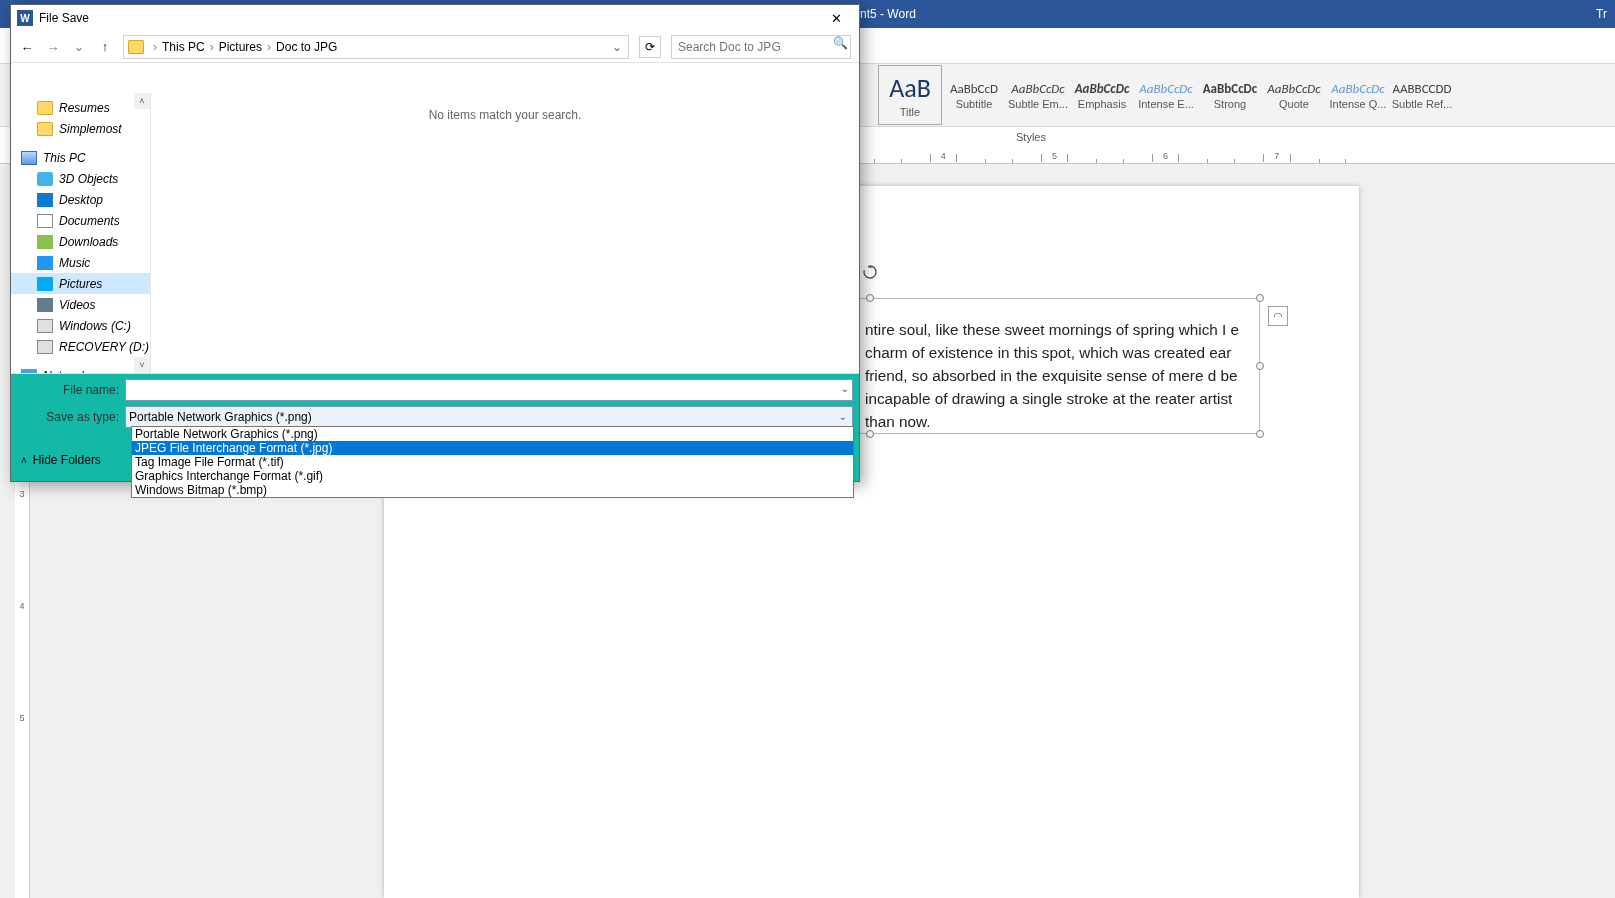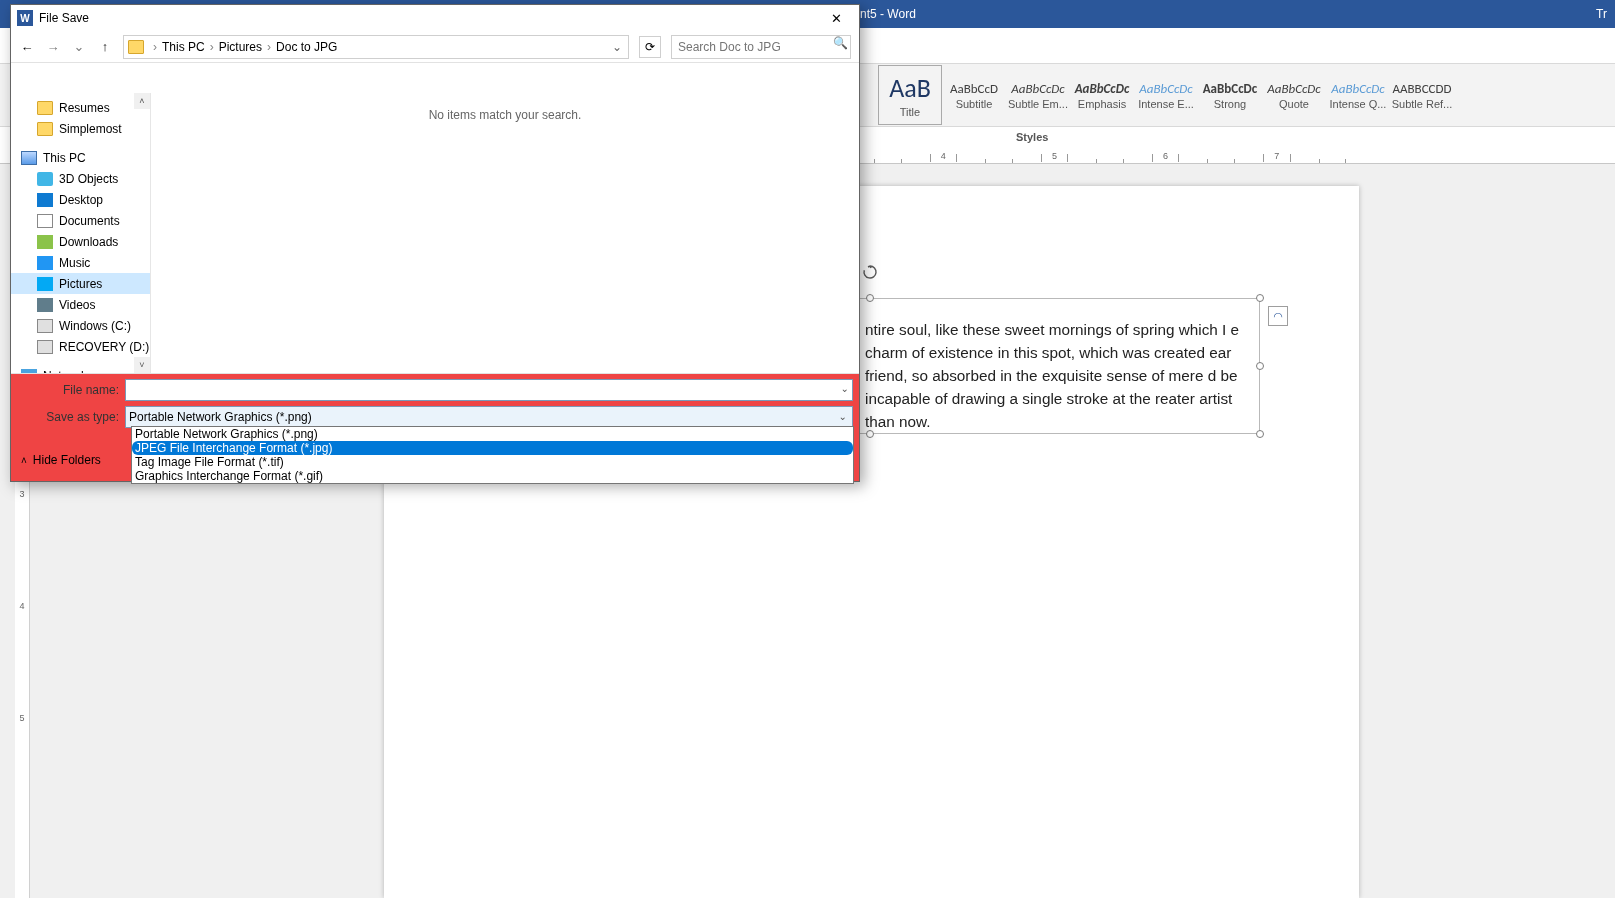--- a/index.html
+++ b/index.html
@@ -15,21 +15,21 @@
 .style-box { display:flex; flex-direction:column; align-items:center; justify-content:center; width:64px; height:60px; font-size:11px; color:#444; cursor:pointer; }
 .style-box .preview { font-family: Calibri, sans-serif; }
 .style-box.big .preview { font-size:26px; color:#1f3864; }
 .style-box .preview.normal { font-size:13px; color:#404040; }
 .style-box .preview.blue { color:#5b9bd5; }
 .style-box .preview.italic { font-style:italic; }
 .style-box .preview.bold { font-weight:bold; }
 .style-box .lbl { font-size:11px; color:#555; margin-top:2px; white-space:nowrap; overflow:hidden; text-overflow:ellipsis; max-width:62px; }
 .style-sel { border:1px solid #aaa; }
 
-.styles-caption { position:absolute; top:131px; left:1016px; font-size:11px; color:#555;font-weight:bold; }
+.styles-caption { position:absolute; top:131px; left:1016px; font-size:11px; color:#555; }
 
 .ruler-bar { position:absolute; top:148px; left:0; right:0; height:16px; background:#fff; border-bottom:1px solid #c7c7c7; }
 .ruler-inner { position:absolute; left:860px; right:255px; top:0; bottom:0; background:#fff; color:#666; font-size:9px; display:flex; align-items:center; overflow:hidden; }
 .ruler-mark { width:57px; text-align:center; position:relative; }
 .ruler-mark::before,.ruler-mark::after{ content:""; position:absolute; top:3px; height:8px; width:1px; background:#999; }
 .ruler-mark::before{ left:14px; } .ruler-mark::after{ right:14px; }
 
 .doc-gray { position:absolute; top:164px; left:0; right:0; bottom:0; background:#f0f0f0; }
 .page { position:absolute; top:186px; left:384px; width:975px; bottom:0; background:#fff; box-shadow:0 0 5px rgba(0,0,0,.25); }
 .vruler { position:absolute; top:186px; left:15px; width:15px; bottom:0; background:#fff; border-right:1px solid #d0d0d0; color:#666; font-size:9px; }
@@ -69,51 +69,51 @@
 .toolbar { height:30px; background:#f5f6f7; border-bottom:1px solid #e2e2e2; display:flex; align-items:center; padding:0 10px; font-size:12px; gap:16px;}
 .toolbar .right{ margin-left:auto; display:flex; align-items:center; gap:14px; }
 .view-ico{ width:18px; height:12px; border:2px solid #1e6fb8; border-radius:1px; display:inline-block; position:relative;}
 .dd-caret{ font-size:9px; color:#555; margin-left:3px;}
 .help-ico{ width:16px; height:16px; border-radius:50%; background:#1e88e5; color:#fff; font-size:11px; font-weight:bold; display:flex; align-items:center; justify-content:center;}
 
 .body-split{ position:absolute; top:88px; left:0; right:0; bottom:108px; display:flex; }
 .tree{ width:140px; border-right:1px solid #e6e6e6; overflow:hidden; position:relative; padding-top:4px; font-size:12px;}
 .tree .sb-up,.tree .sb-dn{ position:absolute; right:0; width:16px; height:16px; background:#f0f0f0; display:flex; align-items:center; justify-content:center; font-size:9px; color:#555;}
 .tree .sb-up{ top:0;} .tree .sb-dn{ bottom:0;}
-.ti{ height:21px; display:flex; align-items:center; padding-left:24px; gap:6px; cursor:pointer; white-space:nowrap;}
+.ti{ height:21px; display:flex; align-items:center; padding-left:24px; gap:6px; cursor:pointer; white-space:nowrap;font-style:italic;}
 .ti.depth0{ padding-left:10px; }
 .ti.depth1{ padding-left:26px; }
 .ti.sel{ background:#cde8ff; }
 .ti .ico{ width:16px; height:14px; display:inline-block; }
 .ico.folder{ background:#ffd868; border:1px solid #d6a62d; border-radius:1px;}
 .ico.pc{ background:linear-gradient(#bcd8ff,#5a9be8); border:1px solid #3d6ea8;}
 .ico.objects{ background:#41b6e6; border-radius:2px;}
 .ico.desktop{ background:#0e7ad1;}
 .ico.docs{ background:#fff; border:1px solid #888;}
 .ico.dl{ background:#8bc34a;}
 .ico.music{ background:#2196f3;}
 .ico.pics{ background:#03a9f4;}
 .ico.vids{ background:#607d8b;}
 .ico.drive{ background:#e0e0e0; border:1px solid #888;}
 .ico.net{ background:#4aa3df;}
 
 .content{ flex:1; position:relative; }
 .empty-msg{ text-align:center; color:#666; font-size:12px; margin-top:15px;}
 
-.bottom-area{ position:absolute; left:0; right:0; bottom:0; height:108px; border-top:1px solid #e2e2e2; background:#ef4444; font-size:12px; }
+.bottom-area{ position:absolute; left:0; right:0; bottom:0; height:108px; border-top:1px solid #e2e2e2; background:#14b8a6; font-size:12px; }
 .form-row{ display:flex; align-items:center; height:23px; margin-top:4px;}
 .form-row label{ width:114px; text-align:right; padding-right:6px; color:#333; }
 .fn-input{ flex:1; margin-right:6px; height:22px; border:1px solid #7a99b8; background:#fff; position:relative;}
 .fn-input .dd{ position:absolute; right:3px; top:3px; font-size:10px; color:#555;}
 .type-select{ flex:1; margin-right:6px; height:22px; border:1px solid #7a99b8; background:#eaf3fb; position:relative; display:flex; align-items:center; padding-left:3px;}
 .type-select .dd{ position:absolute; right:5px; top:4px; font-size:10px; color:#555;}
 
 .dropdown-list{ position:absolute; left:120px; right:5px; top:52px; background:#fff; border:1px solid #767676; z-index:60; }
 .dropdown-list .opt{ height:14px; padding:0 3px; font-size:12px; line-height:14px; cursor:pointer;}
-.dropdown-list .opt.highlight{ background:#0078d7; color:#fff;border-radius:6px;}
+.dropdown-list .opt.highlight{ background:#0078d7; color:#fff;}
 
 .hide-folders{ position:absolute; left:10px; bottom:14px; display:flex; align-items:center; gap:6px; cursor:pointer;}
 .hide-folders .chv{ font-size:10px;}
 
 </style>
 </head>
 <body>
 
 <div class="word-bg">
   <div class="word-title">
@@ -323,20 +323,21 @@
         <span>Portable Network Graphics (*.png)</span>
         <span class="dd">⌄</span>
       </div>
     </div>
 
     <div class="dropdown-list" id="type-dd">
         <div class="opt">Portable Network Graphics (*.png)</div>
         <div class="opt highlight">JPEG File Interchange Format (*.jpg)</div>
         <div class="opt">Tag Image File Format (*.tif)</div>
         <div class="opt">Graphics Interchange Format (*.gif)</div>
+        <div class="opt">Windows Bitmap (*.bmp)</div>
       </div>
 
     <div class="hide-folders">
       <span class="chv">˄</span>
       <span>Hide Folders</span>
     </div>
   </div>
 
 </div>
 

